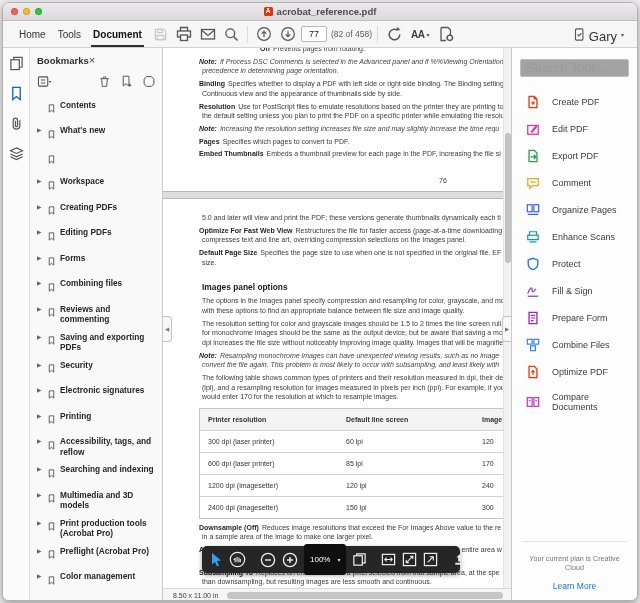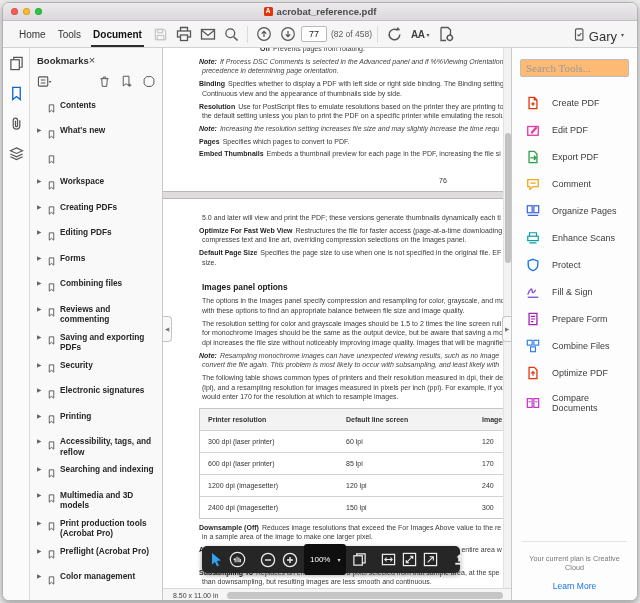--- a/index.html
+++ b/index.html
@@ -83,21 +83,21 @@
   
   .zoombar{position:absolute;left:39px;top:498px;width:258px;height:27px;background:#262626;border-radius:5px;box-shadow:0 2px 5px rgba(0,0,0,.4);display:flex;align-items:center;padding:0 9px;gap:6px;color:#f0f0f0;}
   .zb-sep{width:1px;height:15px;background:#4d4d4d;margin:0 1px;}
   .zb-btn{display:flex;align-items:center;border:none;background:none;padding:0;color:#ededed;cursor:default;}
   .zoomlevel{background:#0f0f0f;border-radius:3px;height:31px;display:flex;align-items:center;padding:0 6px;gap:5px;}
   .zoomlevel .zl-text{font-size:8px;color:#fff;}
   .zoomlevel .caret{color:#ddd;}
 
   
   .rpanel{width:126px;background:#fdfdfd;border-left:1px solid #c9c9c9;position:relative;padding:10px 8px 0 8px;}
-  .searchbox{width:100%;height:18px;border:1px solid #bdbdbd;border-radius:2px;background:#fdba74;font-size:11px;color:#444;padding:0 5px;font-family:Liberation Serif, serif;}
+  .searchbox{width:100%;height:18px;border:1px solid #bdbdbd;border-radius:2px;background:#a3a3a3;font-size:13px;color:#444;padding:0 5px;font-family:Liberation Sans, sans-serif;}
   .searchbox::placeholder{color:#9a9a9a;}
   .tools{margin-top:12px;}
   .tool-item{display:flex;align-items:center;gap:12px;padding:6.5px 0 6.5px 6px;cursor:default;}
   .ticon{flex:none;display:block;}
   .tool-label{font-size:9px;color:#3c3c3c;}
   .planbox{position:absolute;left:10px;right:10px;bottom:10px;text-align:center;}
   .planbox hr{border:none;border-top:1px solid #e3e3e3;margin:0 0 12px 0;}
   .plantext{font-size:7.2px;color:#777;}
   .learnmore{font-size:8.5px;color:#1473e6;margin-top:9px;cursor:default;}
 </style>

